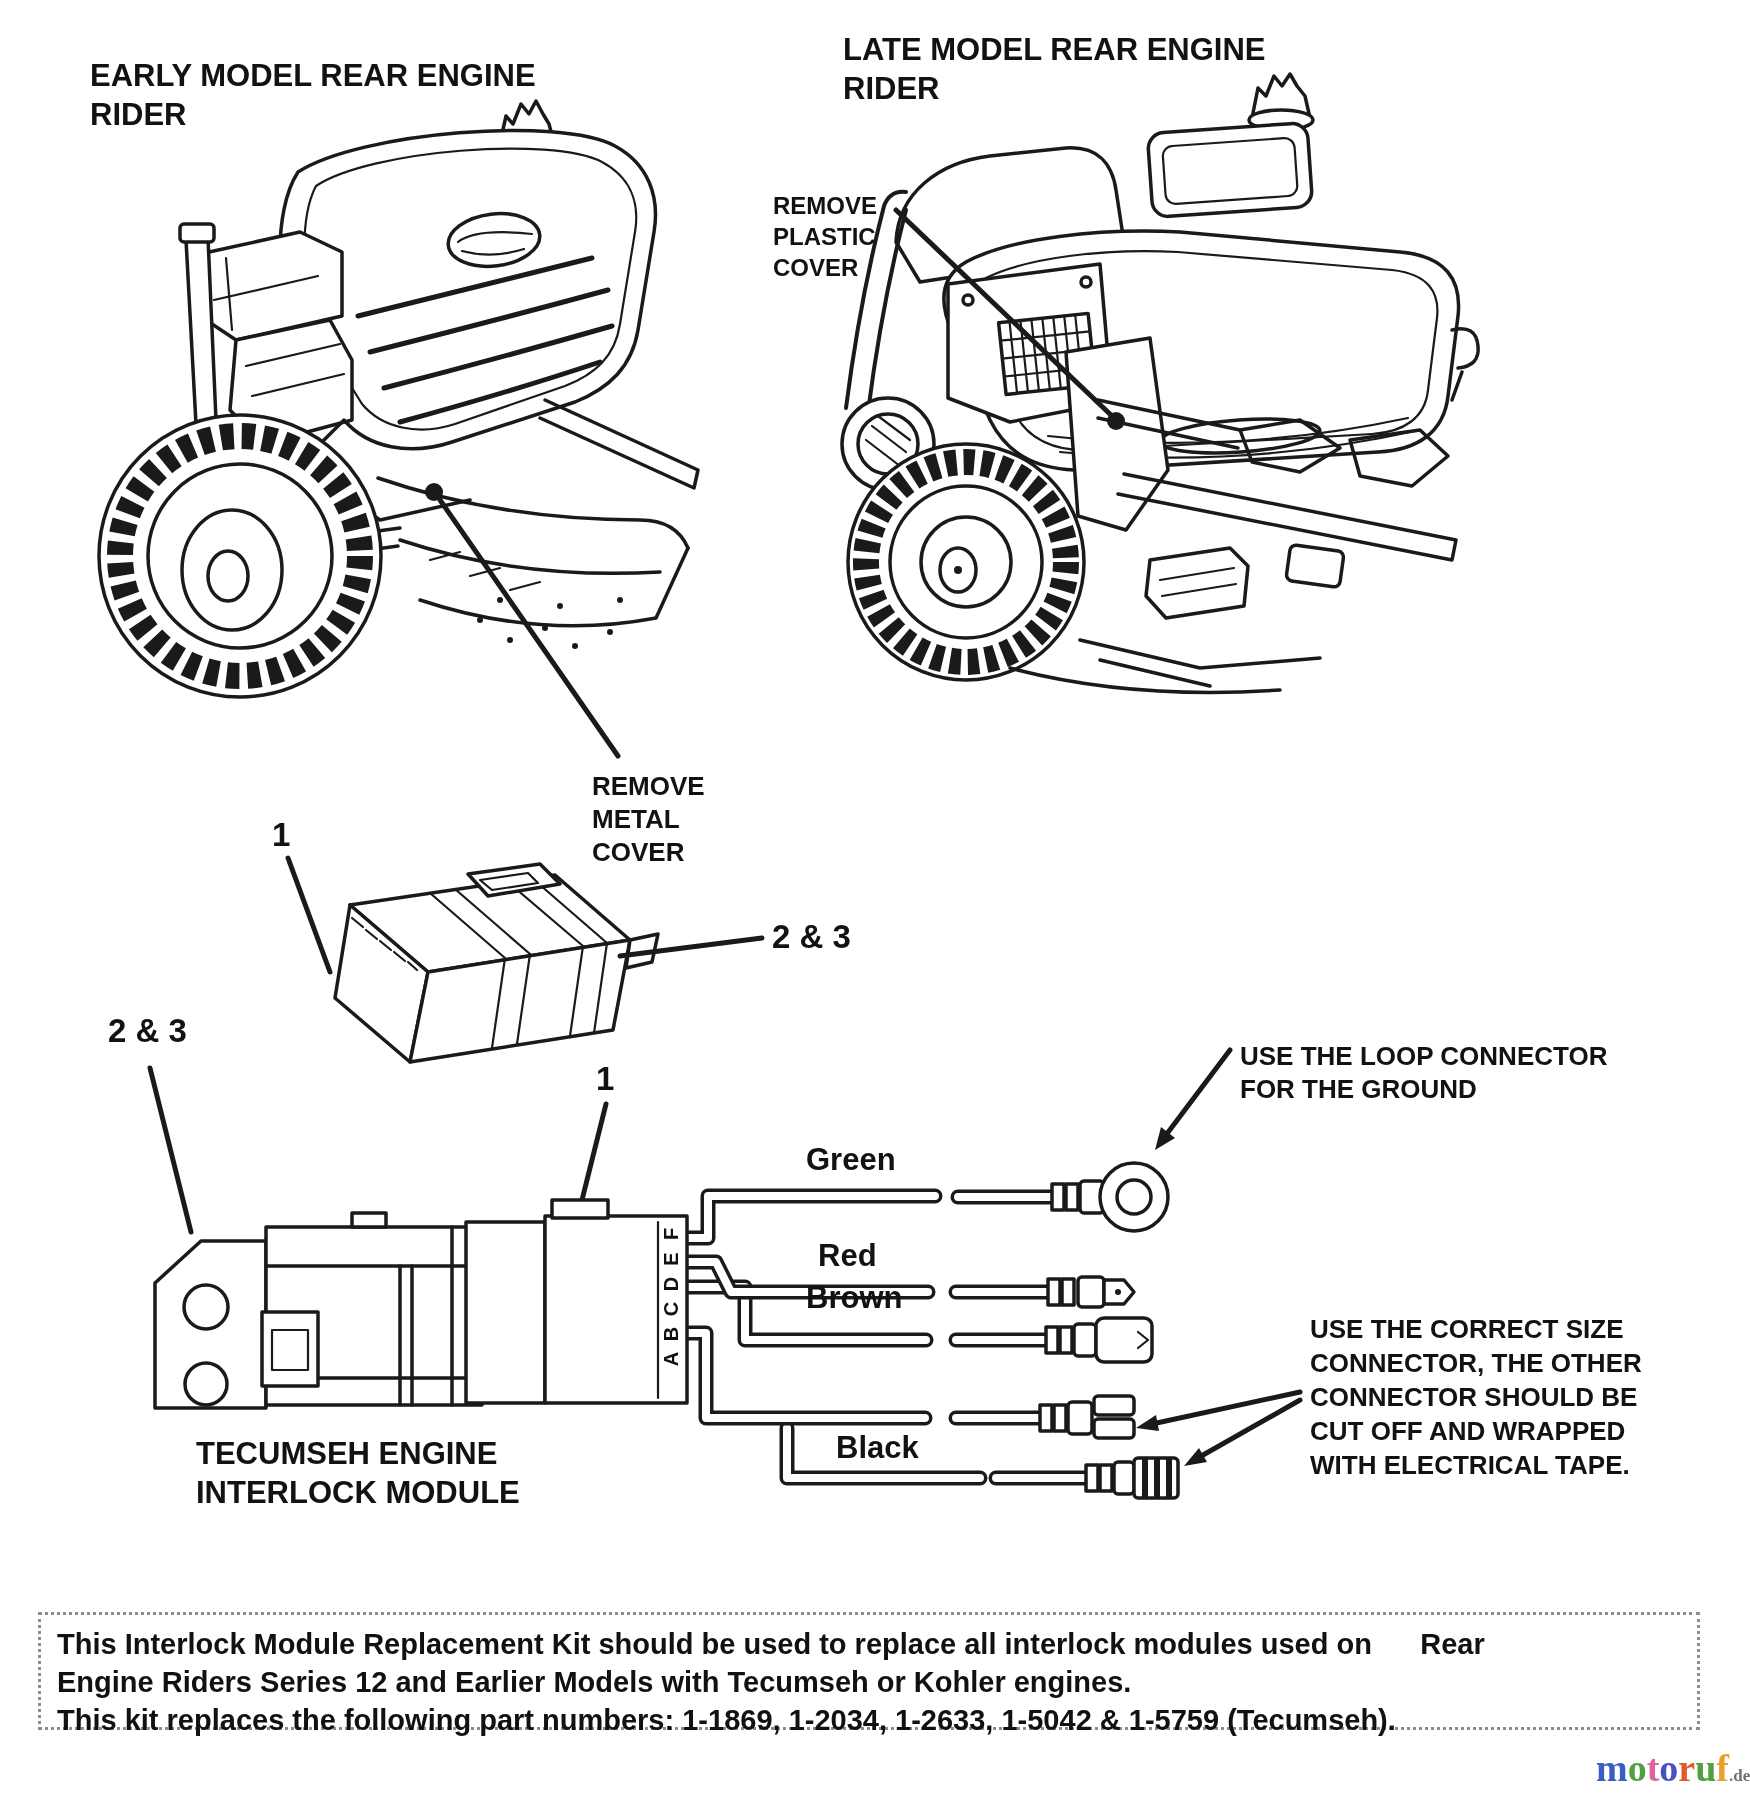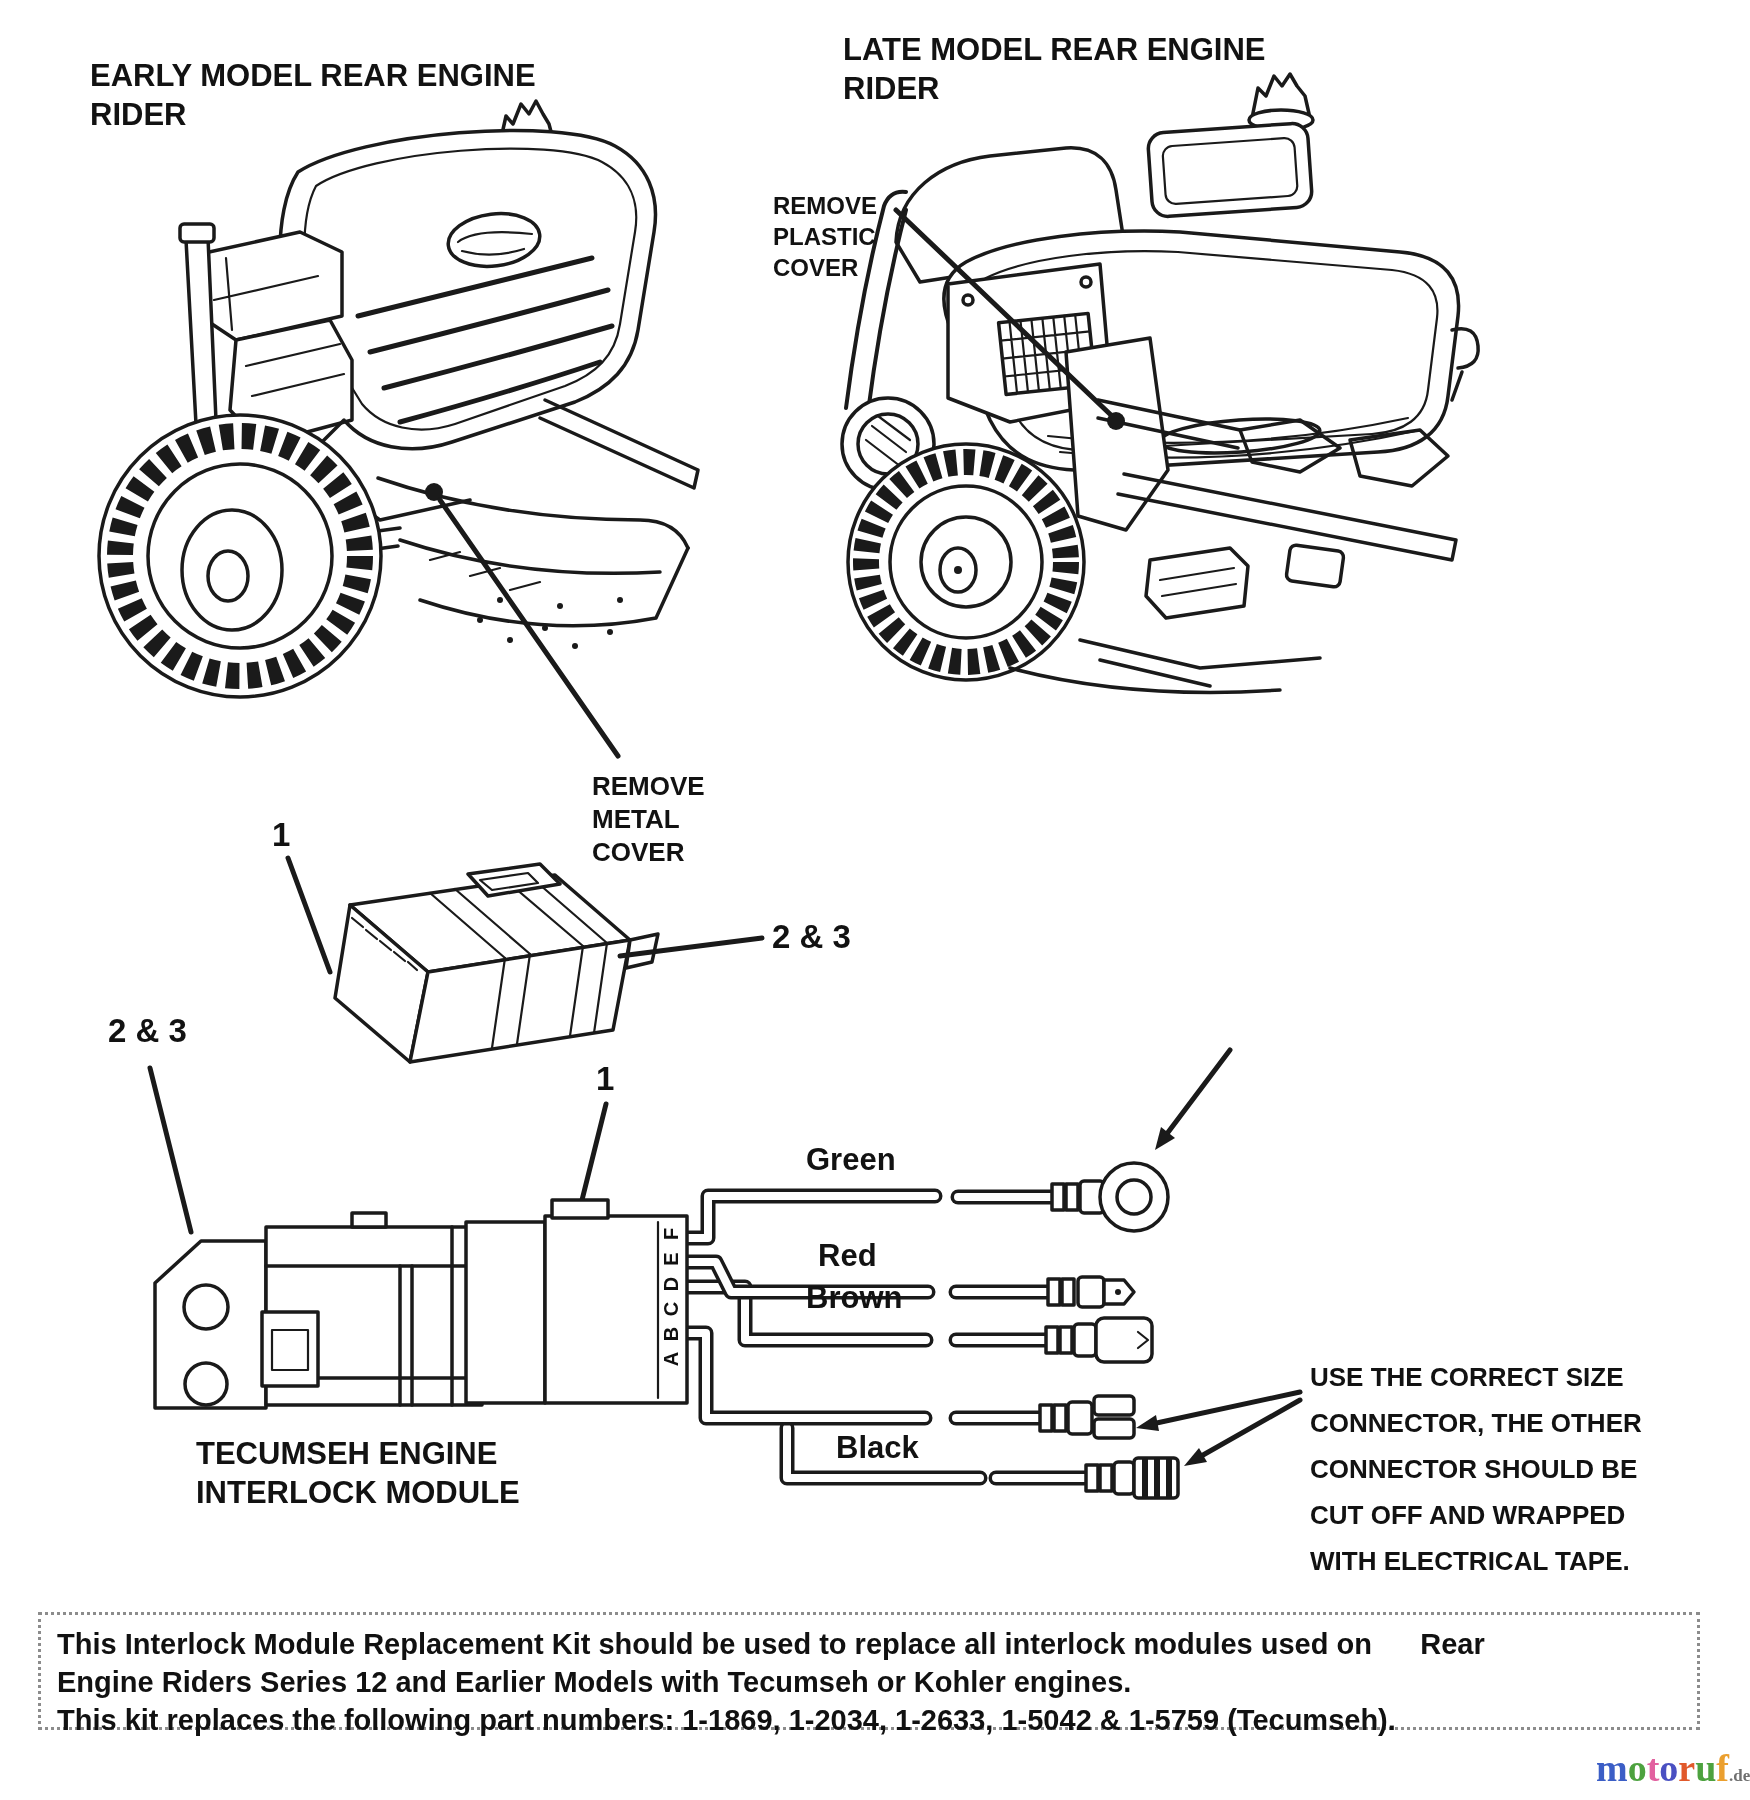--- a/index.html
+++ b/index.html
@@ -290,21 +290,23 @@
   <div class="lbl t-callout" style="left:272px;top:818px;">1</div>
   <div class="lbl t-callout" style="left:772px;top:920px;">2 &amp; 3</div>
   <div class="lbl t-callout" style="left:108px;top:1014px;">2 &amp; 3</div>
   <div class="lbl t-callout" style="left:596px;top:1062px;">1</div>
 
   <div class="lbl t-wire" style="left:806px;top:1144px;">Green</div>
   <div class="lbl t-wire" style="left:818px;top:1240px;">Red</div>
   <div class="lbl t-wire" style="left:806px;top:1282px;">Brown</div>
   <div class="lbl t-wire" style="left:836px;top:1432px;">Black</div>
 
-  <div class="lbl t-note" style="left:1310px;top:1354px;line-height:46px;">USE THE CORRECT SIZE
+  <div class="lbl t-note" style="left:1240px;top:1040px;">USE THE LOOP CONNECTOR
+FOR THE GROUND</div>
+  <div class="lbl t-note" style="left:1310px;top:1312px;line-height:34px;">USE THE CORRECT SIZE
 CONNECTOR, THE OTHER
 CONNECTOR SHOULD BE
 CUT OFF AND WRAPPED
 WITH ELECTRICAL TAPE.</div>
 
   <div class="lbl t-module" style="left:176px;top:1434px;margin-left:20px;">TECUMSEH ENGINE
 INTERLOCK MODULE</div>
 
   <div class="footer-box">
     <div class="footer-line">This Interlock Module Replacement Kit should be used to replace all interlock modules used on      Rear</div>

